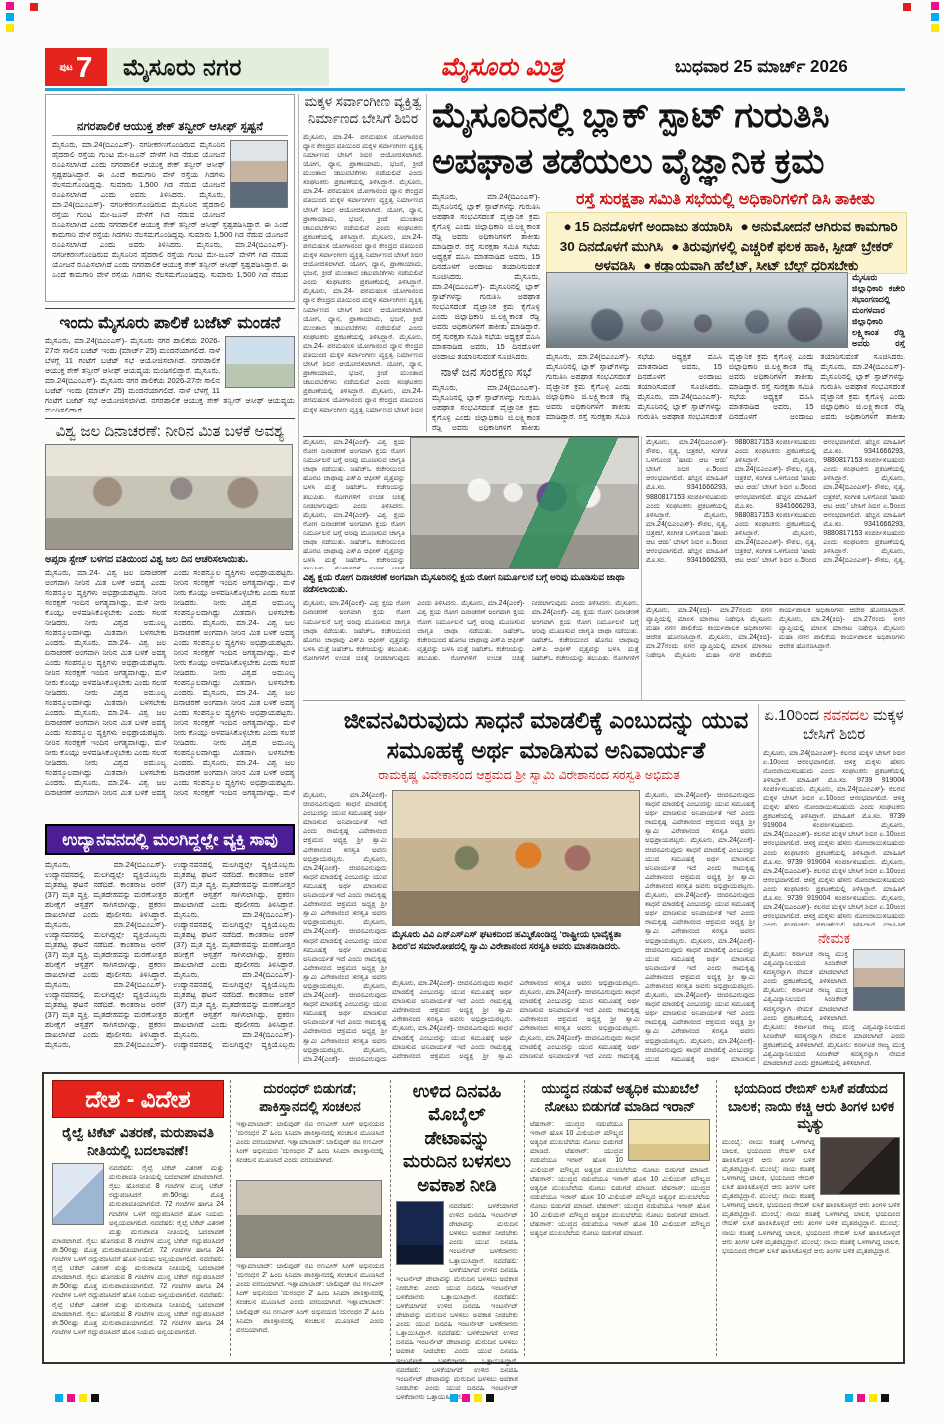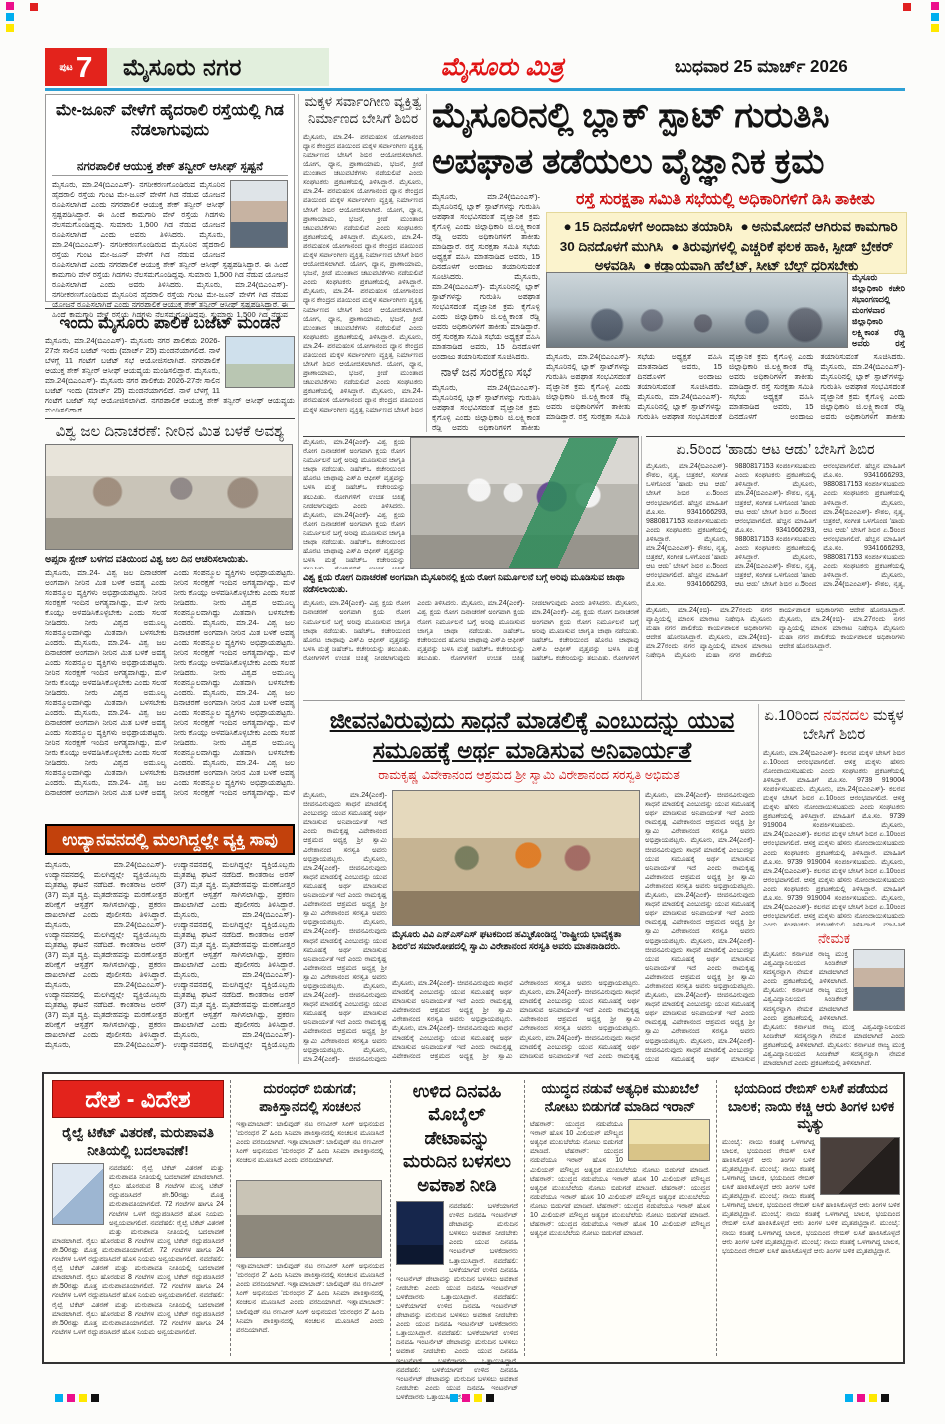--- a/index.html
+++ b/index.html
@@ -33,21 +33,21 @@
   .body-sm{font-size:7.6px;line-height:1.32;text-align:justify;color:#222;overflow:hidden;}
   .body-xs{font-size:7px;line-height:1.3;text-align:justify;color:#222;overflow:hidden;}
   .cols-2{column-count:2;column-gap:7px;}
   .cols-3{column-count:3;column-gap:7px;}
   .cols-4{column-count:4;column-gap:7px;}
   .boxed{border:1px solid #9a9a9a;padding:5px 6px;box-sizing:border-box;background:#fff;}
   .rule-top{border-top:1.5px solid #444;}
   .vdiv{width:1px;background:#b5b5b5;}
   .hdiv{height:1px;background:#9a9a9a;}
   .caption{font-size:9.5px;font-weight:bold;line-height:1.3;}
-  .blackbar{background:#c2410c;color:#fff;font-weight:bold;font-size:16.5px;text-align:center;
+  .blackbar{background:#4c1d95;color:#fff;font-weight:bold;font-size:16.5px;text-align:center;
             padding:4px 2px;border:2px solid #000;}
   .yellowbox{background:#fbf3cd;border:1px solid #e4d89a;padding:4px 8px;font-weight:bold;
              font-size:13.5px;line-height:1.45;text-align:center;}
   .bullet-dot{margin:0 3px 0 8px;}
   
   .ph{border:1px solid #777;box-sizing:border-box;}
   .ph-meeting{background:
      radial-gradient(circle at 20% 70%, rgba(40,50,70,.55) 0 6%, transparent 7%),
      radial-gradient(circle at 35% 64%, rgba(60,60,80,.5) 0 5%, transparent 6%),
      radial-gradient(circle at 52% 68%, rgba(50,45,60,.5) 0 5%, transparent 6%),
@@ -111,21 +111,20 @@
       <span class="puta">ಪುಟ</span>
       <span class="pnum">7</span>
     </div>
     <div class="section-bar" style="width:190px;">ಮೈಸೂರು ನಗರ</div>
     <div class="masthead" style="flex:1;text-align:center;">ಮೈಸೂರು ಮಿತ್ರ</div>
     <div class="dateline" style="width:230px;">ಬುಧವಾರ 25 ಮಾರ್ಚ್ 2026</div>
   </div>
   <div class="abs rule-blue" style="left:45px;top:88px;width:860px;"></div>
 
   <div class="abs boxed" style="left:45px;top:94px;width:250px;height:208px;">
-    <div class="h-md center">ಮೇ-ಜೂನ್ ವೇಳೆಗೆ ಹೈದರಾಲಿ ರಸ್ತೆಯಲ್ಲಿ ಗಿಡ ನೆಡಲಾಗುವುದು</div>
     <div class="subhead" style="margin-top:20px;">ನಗರಪಾಲಿಕೆ ಆಯುಕ್ತ ಶೇಕ್ ತನ್ವೀರ್ ಆಸೀಫ್ ಸ್ಪಷ್ಟನೆ</div>
     <div class="body-sm" style="margin-top:4px;height:138px;">
       <div class="ph ph-portrait fl-r" style="width:58px;height:68px;"></div>
       <span>ಮೈಸೂರು, ಮಾ.24(ಬಿಎಂಎಸ್)- ನಗರೀಕರಣಗೊಂಡಿರುವ ಮೈಸೂರಿನ ಹೈದರಾಲಿ ರಸ್ತೆಯ ಗುಂಟ ಮೇ-ಜೂನ್ ವೇಳೆಗೆ ಗಿಡ ನೆಡುವ ಯೋಜನೆ ರೂಪಿಸಲಾಗಿದೆ ಎಂದು ನಗರಪಾಲಿಕೆ ಆಯುಕ್ತ ಶೇಕ್ ತನ್ವೀರ್ ಆಸೀಫ್ ಸ್ಪಷ್ಟಪಡಿಸಿದ್ದಾರೆ. ಈ ಹಿಂದೆ ಕಾಮಗಾರಿ ವೇಳೆ ರಸ್ತೆಯ ಗಿಡಗಳು ನೆಲಸಮಗೊಂಡಿದ್ದವು. ಸುಮಾರು 1,500 ಗಿಡ ನೆಡುವ ಯೋಜನೆ ರೂಪಿಸಲಾಗಿದೆ ಎಂದು ಅವರು ತಿಳಿಸಿದರು. ಮೈಸೂರು, ಮಾ.24(ಬಿಎಂಎಸ್)- ನಗರೀಕರಣಗೊಂಡಿರುವ ಮೈಸೂರಿನ ಹೈದರಾಲಿ ರಸ್ತೆಯ ಗುಂಟ ಮೇ-ಜೂನ್ ವೇಳೆಗೆ ಗಿಡ ನೆಡುವ ಯೋಜನೆ ರೂಪಿಸಲಾಗಿದೆ ಎಂದು ನಗರಪಾಲಿಕೆ ಆಯುಕ್ತ ಶೇಕ್ ತನ್ವೀರ್ ಆಸೀಫ್ ಸ್ಪಷ್ಟಪಡಿಸಿದ್ದಾರೆ. ಈ ಹಿಂದೆ ಕಾಮಗಾರಿ ವೇಳೆ ರಸ್ತೆಯ ಗಿಡಗಳು ನೆಲಸಮಗೊಂಡಿದ್ದವು. ಸುಮಾರು 1,500 ಗಿಡ ನೆಡುವ ಯೋಜನೆ ರೂಪಿಸಲಾಗಿದೆ ಎಂದು ಅವರು ತಿಳಿಸಿದರು. ಮೈಸೂರು, ಮಾ.24(ಬಿಎಂಎಸ್)- ನಗರೀಕರಣಗೊಂಡಿರುವ ಮೈಸೂರಿನ ಹೈದರಾಲಿ ರಸ್ತೆಯ ಗುಂಟ ಮೇ-ಜೂನ್ ವೇಳೆಗೆ ಗಿಡ ನೆಡುವ ಯೋಜನೆ ರೂಪಿಸಲಾಗಿದೆ ಎಂದು ನಗರಪಾಲಿಕೆ ಆಯುಕ್ತ ಶೇಕ್ ತನ್ವೀರ್ ಆಸೀಫ್ ಸ್ಪಷ್ಟಪಡಿಸಿದ್ದಾರೆ. ಈ ಹಿಂದೆ ಕಾಮಗಾರಿ ವೇಳೆ ರಸ್ತೆಯ ಗಿಡಗಳು ನೆಲಸಮಗೊಂಡಿದ್ದವು. ಸುಮಾರು 1,500 ಗಿಡ ನೆಡುವ ಯೋಜನೆ ರೂಪಿಸಲಾಗಿದೆ ಎಂದು ಅವರು ತಿಳಿಸಿದರು.</span>
     </div>
   </div>
 
   <div class="abs rule-top" style="left:45px;top:308px;width:250px;height:108px;">
     <div class="h-md center" style="font-size:16.5px;padding:3px 0;">ಇಂದು ಮೈಸೂರು ಪಾಲಿಕೆ ಬಜೆಟ್ ಮಂಡನೆ</div>
     <div class="body-sm" style="height:76px;">
@@ -177,30 +176,29 @@
     <div style="position:relative;height:132px;">
       <div class="abs body-xs" style="left:0;top:0;width:102px;height:132px;">ಮೈಸೂರು, ಮಾ.24(ಎಂಕೆ)- ವಿಶ್ವ ಕ್ಷಯ ರೋಗ ದಿನಾಚರಣೆ ಅಂಗವಾಗಿ ಕ್ಷಯ ರೋಗ ನಿರ್ಮೂಲನೆ ಬಗ್ಗೆ ಅರಿವು ಮೂಡಿಸುವ ಜಾಗೃತಿ ಜಾಥಾ ನಡೆಯಿತು. ಡಿಹೆಚ್‌ಒ ಕಚೇರಿಯಿಂದ ಹೊರಟ ಜಾಥಾವು ಎಸ್‌ಪಿ ಆಫೀಸ್ ವೃತ್ತವನ್ನು ಬಳಸಿ ಮತ್ತೆ ಡಿಹೆಚ್‌ಒ ಕಚೇರಿಯನ್ನು ತಲುಪಿತು. ರೋಗಿಗಳಿಗೆ ಉಚಿತ ಚಿಕಿತ್ಸೆ ನೀಡಲಾಗುವುದು ಎಂದು ತಿಳಿಸಿದರು. ಮೈಸೂರು, ಮಾ.24(ಎಂಕೆ)- ವಿಶ್ವ ಕ್ಷಯ ರೋಗ ದಿನಾಚರಣೆ ಅಂಗವಾಗಿ ಕ್ಷಯ ರೋಗ ನಿರ್ಮೂಲನೆ ಬಗ್ಗೆ ಅರಿವು ಮೂಡಿಸುವ ಜಾಗೃತಿ ಜಾಥಾ ನಡೆಯಿತು. ಡಿಹೆಚ್‌ಒ ಕಚೇರಿಯಿಂದ ಹೊರಟ ಜಾಥಾವು ಎಸ್‌ಪಿ ಆಫೀಸ್ ವೃತ್ತವನ್ನು ಬಳಸಿ ಮತ್ತೆ ಡಿಹೆಚ್‌ಒ ಕಚೇರಿಯನ್ನು ತಲುಪಿತು. ರೋಗಿಗಳಿಗೆ ಉಚಿತ ಚಿಕಿತ್ಸೆ ನೀಡಲಾಗುವುದು ಎಂದು ತಿಳಿಸಿದರು. ಮೈಸೂರು, ಮಾ.24(ಎಂಕೆ)- ವಿಶ್ವ ಕ್ಷಯ ರೋಗ ದಿನಾಚರಣೆ ಅಂಗವಾಗಿ ಕ್ಷಯ ರೋಗ ನಿರ್ಮೂಲನೆ ಬಗ್ಗೆ ಅರಿವು ಮೂಡಿಸುವ ಜಾಗೃತಿ ಜಾಥಾ ನಡೆಯಿತು. ಡಿಹೆಚ್‌ಒ ಕಚೇರಿಯಿಂದ ಹೊರಟ ಜಾಥಾವು ಎಸ್‌ಪಿ ಆಫೀಸ್ ವೃತ್ತವನ್ನು ಬಳಸಿ ಮತ್ತೆ ಡಿಹೆಚ್‌ಒ ಕಚೇರಿಯನ್ನು ತಲುಪಿತು. ರೋಗಿಗಳಿಗೆ ಉಚಿತ ಚಿಕಿತ್ಸೆ ನೀಡಲಾಗುವುದು ಎಂದು ತಿಳಿಸಿದರು.</div>
       <div class="abs ph ph-jatha" style="left:107px;top:0;width:229px;height:132px;"></div>
     </div>
     <div class="caption" style="margin:3px 0;font-size:9px;">ವಿಶ್ವ ಕ್ಷಯ ರೋಗ ದಿನಾಚರಣೆ ಅಂಗವಾಗಿ ಮೈಸೂರಿನಲ್ಲಿ ಕ್ಷಯ ರೋಗ ನಿರ್ಮೂಲನೆ ಬಗ್ಗೆ ಅರಿವು ಮೂಡಿಸುವ ಜಾಥಾ ನಡೆಸಲಾಯಿತು.</div>
     <div class="body-xs cols-3" style="height:66px;">ಮೈಸೂರು, ಮಾ.24(ಎಂಕೆ)- ವಿಶ್ವ ಕ್ಷಯ ರೋಗ ದಿನಾಚರಣೆ ಅಂಗವಾಗಿ ಕ್ಷಯ ರೋಗ ನಿರ್ಮೂಲನೆ ಬಗ್ಗೆ ಅರಿವು ಮೂಡಿಸುವ ಜಾಗೃತಿ ಜಾಥಾ ನಡೆಯಿತು. ಡಿಹೆಚ್‌ಒ ಕಚೇರಿಯಿಂದ ಹೊರಟ ಜಾಥಾವು ಎಸ್‌ಪಿ ಆಫೀಸ್ ವೃತ್ತವನ್ನು ಬಳಸಿ ಮತ್ತೆ ಡಿಹೆಚ್‌ಒ ಕಚೇರಿಯನ್ನು ತಲುಪಿತು. ರೋಗಿಗಳಿಗೆ ಉಚಿತ ಚಿಕಿತ್ಸೆ ನೀಡಲಾಗುವುದು ಎಂದು ತಿಳಿಸಿದರು. ಮೈಸೂರು, ಮಾ.24(ಎಂಕೆ)- ವಿಶ್ವ ಕ್ಷಯ ರೋಗ ದಿನಾಚರಣೆ ಅಂಗವಾಗಿ ಕ್ಷಯ ರೋಗ ನಿರ್ಮೂಲನೆ ಬಗ್ಗೆ ಅರಿವು ಮೂಡಿಸುವ ಜಾಗೃತಿ ಜಾಥಾ ನಡೆಯಿತು. ಡಿಹೆಚ್‌ಒ ಕಚೇರಿಯಿಂದ ಹೊರಟ ಜಾಥಾವು ಎಸ್‌ಪಿ ಆಫೀಸ್ ವೃತ್ತವನ್ನು ಬಳಸಿ ಮತ್ತೆ ಡಿಹೆಚ್‌ಒ ಕಚೇರಿಯನ್ನು ತಲುಪಿತು. ರೋಗಿಗಳಿಗೆ ಉಚಿತ ಚಿಕಿತ್ಸೆ ನೀಡಲಾಗುವುದು ಎಂದು ತಿಳಿಸಿದರು. ಮೈಸೂರು, ಮಾ.24(ಎಂಕೆ)- ವಿಶ್ವ ಕ್ಷಯ ರೋಗ ದಿನಾಚರಣೆ ಅಂಗವಾಗಿ ಕ್ಷಯ ರೋಗ ನಿರ್ಮೂಲನೆ ಬಗ್ಗೆ ಅರಿವು ಮೂಡಿಸುವ ಜಾಗೃತಿ ಜಾಥಾ ನಡೆಯಿತು. ಡಿಹೆಚ್‌ಒ ಕಚೇರಿಯಿಂದ ಹೊರಟ ಜಾಥಾವು ಎಸ್‌ಪಿ ಆಫೀಸ್ ವೃತ್ತವನ್ನು ಬಳಸಿ ಮತ್ತೆ ಡಿಹೆಚ್‌ಒ ಕಚೇರಿಯನ್ನು ತಲುಪಿತು. ರೋಗಿಗಳಿಗೆ ಉಚಿತ ಚಿಕಿತ್ಸೆ ನೀಡಲಾಗುವುದು ಎಂದು ತಿಳಿಸಿದರು. ಮೈಸೂರು, ಮಾ.24(ಎಂಕೆ)- ವಿಶ್ವ ಕ್ಷಯ ರೋಗ ದಿನಾಚರಣೆ ಅಂಗವಾಗಿ ಕ್ಷಯ ರೋಗ ನಿರ್ಮೂಲನೆ ಬಗ್ಗೆ ಅರಿವು ಮೂಡಿಸುವ ಜಾಗೃತಿ ಜಾಥಾ ನಡೆಯಿತು. ಡಿಹೆಚ್‌ಒ ಕಚೇರಿಯಿಂದ ಹೊರಟ ಜಾಥಾವು ಎಸ್‌ಪಿ ಆಫೀಸ್ ವೃತ್ತವನ್ನು ಬಳಸಿ ಮತ್ತೆ ಡಿಹೆಚ್‌ಒ ಕಚೇರಿಯನ್ನು ತಲುಪಿತು. ರೋಗಿಗಳಿಗೆ ಉಚಿತ ಚಿಕಿತ್ಸೆ ನೀಡಲಾಗುವುದು ಎಂದು ತಿಳಿಸಿದರು.</div>
   </div>
   <div class="abs vdiv" style="left:641px;top:436px;height:264px;"></div>
 
   <div class="abs rule-top" style="left:646px;top:436px;width:259px;height:166px;">
-    <div class="h-sm center" style="font-size:14.5px;padding:3px 0;">ಏ.5ರಿಂದ ‘ಹಾಡು ಆಟ ಆಡು’ ಬೇಸಿಗೆ ಶಿಬಿರ</div>
     <div class="body-xs cols-3" style="height:132px;">ಮೈಸೂರು, ಮಾ.24(ಬಿಎಂಎಸ್)- ಕೌಶಲ, ನೃತ್ಯ, ಚಿತ್ರಕಲೆ, ಸಂಗೀತ ಒಳಗೊಂಡ ‘ಹಾಡು ಆಟ ಆಡು’ ಬೇಸಿಗೆ ಶಿಬಿರ ಏ.5ರಿಂದ ಆರಂಭವಾಗಲಿದೆ. ಹೆಚ್ಚಿನ ಮಾಹಿತಿಗೆ ಮೊ.ಸಂ. 9341666293, 9880817153 ಸಂಪರ್ಕಿಸಬಹುದು ಎಂದು ಸಂಘಟಕರು ಪ್ರಕಟಣೆಯಲ್ಲಿ ತಿಳಿಸಿದ್ದಾರೆ. ಮೈಸೂರು, ಮಾ.24(ಬಿಎಂಎಸ್)- ಕೌಶಲ, ನೃತ್ಯ, ಚಿತ್ರಕಲೆ, ಸಂಗೀತ ಒಳಗೊಂಡ ‘ಹಾಡು ಆಟ ಆಡು’ ಬೇಸಿಗೆ ಶಿಬಿರ ಏ.5ರಿಂದ ಆರಂಭವಾಗಲಿದೆ. ಹೆಚ್ಚಿನ ಮಾಹಿತಿಗೆ ಮೊ.ಸಂ. 9341666293, 9880817153 ಸಂಪರ್ಕಿಸಬಹುದು ಎಂದು ಸಂಘಟಕರು ಪ್ರಕಟಣೆಯಲ್ಲಿ ತಿಳಿಸಿದ್ದಾರೆ. ಮೈಸೂರು, ಮಾ.24(ಬಿಎಂಎಸ್)- ಕೌಶಲ, ನೃತ್ಯ, ಚಿತ್ರಕಲೆ, ಸಂಗೀತ ಒಳಗೊಂಡ ‘ಹಾಡು ಆಟ ಆಡು’ ಬೇಸಿಗೆ ಶಿಬಿರ ಏ.5ರಿಂದ ಆರಂಭವಾಗಲಿದೆ. ಹೆಚ್ಚಿನ ಮಾಹಿತಿಗೆ ಮೊ.ಸಂ. 9341666293, 9880817153 ಸಂಪರ್ಕಿಸಬಹುದು ಎಂದು ಸಂಘಟಕರು ಪ್ರಕಟಣೆಯಲ್ಲಿ ತಿಳಿಸಿದ್ದಾರೆ. ಮೈಸೂರು, ಮಾ.24(ಬಿಎಂಎಸ್)- ಕೌಶಲ, ನೃತ್ಯ, ಚಿತ್ರಕಲೆ, ಸಂಗೀತ ಒಳಗೊಂಡ ‘ಹಾಡು ಆಟ ಆಡು’ ಬೇಸಿಗೆ ಶಿಬಿರ ಏ.5ರಿಂದ ಆರಂಭವಾಗಲಿದೆ. ಹೆಚ್ಚಿನ ಮಾಹಿತಿಗೆ ಮೊ.ಸಂ. 9341666293, 9880817153 ಸಂಪರ್ಕಿಸಬಹುದು ಎಂದು ಸಂಘಟಕರು ಪ್ರಕಟಣೆಯಲ್ಲಿ ತಿಳಿಸಿದ್ದಾರೆ. ಮೈಸೂರು, ಮಾ.24(ಬಿಎಂಎಸ್)- ಕೌಶಲ, ನೃತ್ಯ, ಚಿತ್ರಕಲೆ, ಸಂಗೀತ ಒಳಗೊಂಡ ‘ಹಾಡು ಆಟ ಆಡು’ ಬೇಸಿಗೆ ಶಿಬಿರ ಏ.5ರಿಂದ ಆರಂಭವಾಗಲಿದೆ. ಹೆಚ್ಚಿನ ಮಾಹಿತಿಗೆ ಮೊ.ಸಂ. 9341666293, 9880817153 ಸಂಪರ್ಕಿಸಬಹುದು ಎಂದು ಸಂಘಟಕರು ಪ್ರಕಟಣೆಯಲ್ಲಿ ತಿಳಿಸಿದ್ದಾರೆ. ಮೈಸೂರು, ಮಾ.24(ಬಿಎಂಎಸ್)- ಕೌಶಲ, ನೃತ್ಯ, ಚಿತ್ರಕಲೆ, ಸಂಗೀತ ಒಳಗೊಂಡ ‘ಹಾಡು ಆಟ ಆಡು’ ಬೇಸಿಗೆ ಶಿಬಿರ ಏ.5ರಿಂದ ಆರಂಭವಾಗಲಿದೆ. ಹೆಚ್ಚಿನ ಮಾಹಿತಿಗೆ ಮೊ.ಸಂ. 9341666293, 9880817153 ಸಂಪರ್ಕಿಸಬಹುದು ಎಂದು ಸಂಘಟಕರು ಪ್ರಕಟಣೆಯಲ್ಲಿ ತಿಳಿಸಿದ್ದಾರೆ.</div>
   </div>
 
   <div class="abs rule-top" style="left:646px;top:604px;width:259px;height:96px;">
     <div class="body-xs cols-2" style="height:62px;">ಮೈಸೂರು, ಮಾ.24(ಕಿಬಿ)- ಮಾ.27ರಂದು ನಗರ ವ್ಯಾಪ್ತಿಯಲ್ಲಿ ಮಾಂಸ ಮಾರಾಟ ನಿಷೇಧಿಸಿ ಮೈಸೂರು ಮಹಾ ನಗರ ಪಾಲಿಕೆಯ ಕಾರ್ಯಪಾಲಕ ಅಧಿಕಾರಿಗಳು ಆದೇಶ ಹೊರಡಿಸಿದ್ದಾರೆ. ಮೈಸೂರು, ಮಾ.24(ಕಿಬಿ)- ಮಾ.27ರಂದು ನಗರ ವ್ಯಾಪ್ತಿಯಲ್ಲಿ ಮಾಂಸ ಮಾರಾಟ ನಿಷೇಧಿಸಿ ಮೈಸೂರು ಮಹಾ ನಗರ ಪಾಲಿಕೆಯ ಕಾರ್ಯಪಾಲಕ ಅಧಿಕಾರಿಗಳು ಆದೇಶ ಹೊರಡಿಸಿದ್ದಾರೆ. ಮೈಸೂರು, ಮಾ.24(ಕಿಬಿ)- ಮಾ.27ರಂದು ನಗರ ವ್ಯಾಪ್ತಿಯಲ್ಲಿ ಮಾಂಸ ಮಾರಾಟ ನಿಷೇಧಿಸಿ ಮೈಸೂರು ಮಹಾ ನಗರ ಪಾಲಿಕೆಯ ಕಾರ್ಯಪಾಲಕ ಅಧಿಕಾರಿಗಳು ಆದೇಶ ಹೊರಡಿಸಿದ್ದಾರೆ.</div>
   </div>
 
   <div class="abs hdiv" style="left:303px;top:700px;width:602px;"></div>
-  <div class="abs h-lg" style="left:306px;top:706px;width:452px;height:60px;text-decoration:underline;">ಜೀವನವಿರುವುದು ಸಾಧನೆ ಮಾಡಲಿಕ್ಕೆ ಎಂಬುದನ್ನು ಯುವ ಸಮೂಹಕ್ಕೆ ಅರ್ಥ ಮಾಡಿಸುವ ಅನಿವಾರ್ಯತೆ</div>
+  <div class="abs h-lg" style="left:320px;top:706px;width:452px;height:60px;">ಜೀವನವಿರುವುದು ಸಾಧನೆ ಮಾಡಲಿಕ್ಕೆ ಎಂಬುದನ್ನು ಯುವ ಸಮೂಹಕ್ಕೆ ಅರ್ಥ ಮಾಡಿಸುವ ಅನಿವಾರ್ಯತೆ</div>
   <div class="abs red h-sm center" style="left:303px;top:768px;width:452px;font-size:12.5px;">ರಾಮಕೃಷ್ಣ ವಿವೇಕಾನಂದ ಆಶ್ರಮದ ಶ್ರೀ ಸ್ವಾಮಿ ವಿರೇಶಾನಂದ ಸರಸ್ವತಿ ಅಭಿಮತ</div>
 
   <div class="abs body-xs" style="left:303px;top:790px;width:84px;height:273px;">ಮೈಸೂರು, ಮಾ.24(ಎಂಕೆ)- ಜೀವನವಿರುವುದು ಸಾಧನೆ ಮಾಡಲಿಕ್ಕೆ ಎಂಬುದನ್ನು ಯುವ ಸಮೂಹಕ್ಕೆ ಅರ್ಥ ಮಾಡಿಸುವ ಅನಿವಾರ್ಯತೆ ಇದೆ ಎಂದು ರಾಮಕೃಷ್ಣ ವಿವೇಕಾನಂದ ಆಶ್ರಮದ ಅಧ್ಯಕ್ಷ ಶ್ರೀ ಸ್ವಾಮಿ ವಿರೇಶಾನಂದ ಸರಸ್ವತಿ ಅವರು ಅಭಿಪ್ರಾಯಪಟ್ಟರು. ಮೈಸೂರು, ಮಾ.24(ಎಂಕೆ)- ಜೀವನವಿರುವುದು ಸಾಧನೆ ಮಾಡಲಿಕ್ಕೆ ಎಂಬುದನ್ನು ಯುವ ಸಮೂಹಕ್ಕೆ ಅರ್ಥ ಮಾಡಿಸುವ ಅನಿವಾರ್ಯತೆ ಇದೆ ಎಂದು ರಾಮಕೃಷ್ಣ ವಿವೇಕಾನಂದ ಆಶ್ರಮದ ಅಧ್ಯಕ್ಷ ಶ್ರೀ ಸ್ವಾಮಿ ವಿರೇಶಾನಂದ ಸರಸ್ವತಿ ಅವರು ಅಭಿಪ್ರಾಯಪಟ್ಟರು. ಮೈಸೂರು, ಮಾ.24(ಎಂಕೆ)- ಜೀವನವಿರುವುದು ಸಾಧನೆ ಮಾಡಲಿಕ್ಕೆ ಎಂಬುದನ್ನು ಯುವ ಸಮೂಹಕ್ಕೆ ಅರ್ಥ ಮಾಡಿಸುವ ಅನಿವಾರ್ಯತೆ ಇದೆ ಎಂದು ರಾಮಕೃಷ್ಣ ವಿವೇಕಾನಂದ ಆಶ್ರಮದ ಅಧ್ಯಕ್ಷ ಶ್ರೀ ಸ್ವಾಮಿ ವಿರೇಶಾನಂದ ಸರಸ್ವತಿ ಅವರು ಅಭಿಪ್ರಾಯಪಟ್ಟರು. ಮೈಸೂರು, ಮಾ.24(ಎಂಕೆ)- ಜೀವನವಿರುವುದು ಸಾಧನೆ ಮಾಡಲಿಕ್ಕೆ ಎಂಬುದನ್ನು ಯುವ ಸಮೂಹಕ್ಕೆ ಅರ್ಥ ಮಾಡಿಸುವ ಅನಿವಾರ್ಯತೆ ಇದೆ ಎಂದು ರಾಮಕೃಷ್ಣ ವಿವೇಕಾನಂದ ಆಶ್ರಮದ ಅಧ್ಯಕ್ಷ ಶ್ರೀ ಸ್ವಾಮಿ ವಿರೇಶಾನಂದ ಸರಸ್ವತಿ ಅವರು ಅಭಿಪ್ರಾಯಪಟ್ಟರು. ಮೈಸೂರು, ಮಾ.24(ಎಂಕೆ)- ಜೀವನವಿರುವುದು ಸಾಧನೆ ಮಾಡಲಿಕ್ಕೆ ಎಂಬುದನ್ನು ಯುವ ಸಮೂಹಕ್ಕೆ ಅರ್ಥ ಮಾಡಿಸುವ ಅನಿವಾರ್ಯತೆ ಇದೆ ಎಂದು ರಾಮಕೃಷ್ಣ ವಿವೇಕಾನಂದ ಆಶ್ರಮದ ಅಧ್ಯಕ್ಷ ಶ್ರೀ ಸ್ವಾಮಿ ವಿರೇಶಾನಂದ ಸರಸ್ವತಿ ಅವರು ಅಭಿಪ್ರಾಯಪಟ್ಟರು. ಮೈಸೂರು, ಮಾ.24(ಎಂಕೆ)- ಜೀವನವಿರುವುದು ಸಾಧನೆ ಮಾಡಲಿಕ್ಕೆ ಎಂಬುದನ್ನು ಯುವ ಸಮೂಹಕ್ಕೆ ಅರ್ಥ ಮಾಡಿಸುವ ಅನಿವಾರ್ಯತೆ ಇದೆ ಎಂದು ರಾಮಕೃಷ್ಣ ವಿವೇಕಾನಂದ ಆಶ್ರಮದ ಅಧ್ಯಕ್ಷ ಶ್ರೀ ಸ್ವಾಮಿ ವಿರೇಶಾನಂದ ಸರಸ್ವತಿ ಅವರು ಅಭಿಪ್ರಾಯಪಟ್ಟರು. ಮೈಸೂರು, ಮಾ.24(ಎಂಕೆ)- ಜೀವನವಿರುವುದು ಸಾಧನೆ ಮಾಡಲಿಕ್ಕೆ ಎಂಬುದನ್ನು ಯುವ ಸಮೂಹಕ್ಕೆ ಅರ್ಥ ಮಾಡಿಸುವ ಅನಿವಾರ್ಯತೆ ಇದೆ ಎಂದು ರಾಮಕೃಷ್ಣ ವಿವೇಕಾನಂದ ಆಶ್ರಮದ ಅಧ್ಯಕ್ಷ ಶ್ರೀ ಸ್ವಾಮಿ ವಿರೇಶಾನಂದ ಸರಸ್ವತಿ ಅವರು ಅಭಿಪ್ರಾಯಪಟ್ಟರು.</div>
   <div class="abs ph ph-stage" style="left:392px;top:790px;width:248px;height:136px;"></div>
   <div class="abs caption" style="left:392px;top:929px;width:248px;height:44px;font-size:9px;">ಮೈಸೂರು ವಿವಿ ಎನ್‌ಎಸ್‌ಎಸ್ ಘಟಕದಿಂದ ಹಮ್ಮಿಕೊಂಡಿದ್ದ ‘ರಾಷ್ಟ್ರೀಯ ಭಾವೈಕ್ಯತಾ ಶಿಬಿರ’ದ ಸಮಾರೋಪದಲ್ಲಿ ಸ್ವಾಮಿ ವಿರೇಶಾನಂದ ಸರಸ್ವತಿ ಅವರು ಮಾತನಾಡಿದರು.</div>
   <div class="abs body-xs cols-2" style="left:392px;top:978px;width:248px;height:85px;">ಮೈಸೂರು, ಮಾ.24(ಎಂಕೆ)- ಜೀವನವಿರುವುದು ಸಾಧನೆ ಮಾಡಲಿಕ್ಕೆ ಎಂಬುದನ್ನು ಯುವ ಸಮೂಹಕ್ಕೆ ಅರ್ಥ ಮಾಡಿಸುವ ಅನಿವಾರ್ಯತೆ ಇದೆ ಎಂದು ರಾಮಕೃಷ್ಣ ವಿವೇಕಾನಂದ ಆಶ್ರಮದ ಅಧ್ಯಕ್ಷ ಶ್ರೀ ಸ್ವಾಮಿ ವಿರೇಶಾನಂದ ಸರಸ್ವತಿ ಅವರು ಅಭಿಪ್ರಾಯಪಟ್ಟರು. ಮೈಸೂರು, ಮಾ.24(ಎಂಕೆ)- ಜೀವನವಿರುವುದು ಸಾಧನೆ ಮಾಡಲಿಕ್ಕೆ ಎಂಬುದನ್ನು ಯುವ ಸಮೂಹಕ್ಕೆ ಅರ್ಥ ಮಾಡಿಸುವ ಅನಿವಾರ್ಯತೆ ಇದೆ ಎಂದು ರಾಮಕೃಷ್ಣ ವಿವೇಕಾನಂದ ಆಶ್ರಮದ ಅಧ್ಯಕ್ಷ ಶ್ರೀ ಸ್ವಾಮಿ ವಿರೇಶಾನಂದ ಸರಸ್ವತಿ ಅವರು ಅಭಿಪ್ರಾಯಪಟ್ಟರು. ಮೈಸೂರು, ಮಾ.24(ಎಂಕೆ)- ಜೀವನವಿರುವುದು ಸಾಧನೆ ಮಾಡಲಿಕ್ಕೆ ಎಂಬುದನ್ನು ಯುವ ಸಮೂಹಕ್ಕೆ ಅರ್ಥ ಮಾಡಿಸುವ ಅನಿವಾರ್ಯತೆ ಇದೆ ಎಂದು ರಾಮಕೃಷ್ಣ ವಿವೇಕಾನಂದ ಆಶ್ರಮದ ಅಧ್ಯಕ್ಷ ಶ್ರೀ ಸ್ವಾಮಿ ವಿರೇಶಾನಂದ ಸರಸ್ವತಿ ಅವರು ಅಭಿಪ್ರಾಯಪಟ್ಟರು. ಮೈಸೂರು, ಮಾ.24(ಎಂಕೆ)- ಜೀವನವಿರುವುದು ಸಾಧನೆ ಮಾಡಲಿಕ್ಕೆ ಎಂಬುದನ್ನು ಯುವ ಸಮೂಹಕ್ಕೆ ಅರ್ಥ ಮಾಡಿಸುವ ಅನಿವಾರ್ಯತೆ ಇದೆ ಎಂದು ರಾಮಕೃಷ್ಣ ವಿವೇಕಾನಂದ ಆಶ್ರಮದ ಅಧ್ಯಕ್ಷ ಶ್ರೀ ಸ್ವಾಮಿ ವಿರೇಶಾನಂದ ಸರಸ್ವತಿ ಅವರು ಅಭಿಪ್ರಾಯಪಟ್ಟರು. ಮೈಸೂರು, ಮಾ.24(ಎಂಕೆ)- ಜೀವನವಿರುವುದು ಸಾಧನೆ ಮಾಡಲಿಕ್ಕೆ ಎಂಬುದನ್ನು ಯುವ ಸಮೂಹಕ್ಕೆ ಅರ್ಥ ಮಾಡಿಸುವ ಅನಿವಾರ್ಯತೆ ಇದೆ ಎಂದು ರಾಮಕೃಷ್ಣ ವಿವೇಕಾನಂದ ಆಶ್ರಮದ ಅಧ್ಯಕ್ಷ ಶ್ರೀ ಸ್ವಾಮಿ ವಿರೇಶಾನಂದ ಸರಸ್ವತಿ ಅವರು ಅಭಿಪ್ರಾಯಪಟ್ಟರು.</div>
   <div class="abs body-xs" style="left:645px;top:790px;width:110px;height:273px;">ಮೈಸೂರು, ಮಾ.24(ಎಂಕೆ)- ಜೀವನವಿರುವುದು ಸಾಧನೆ ಮಾಡಲಿಕ್ಕೆ ಎಂಬುದನ್ನು ಯುವ ಸಮೂಹಕ್ಕೆ ಅರ್ಥ ಮಾಡಿಸುವ ಅನಿವಾರ್ಯತೆ ಇದೆ ಎಂದು ರಾಮಕೃಷ್ಣ ವಿವೇಕಾನಂದ ಆಶ್ರಮದ ಅಧ್ಯಕ್ಷ ಶ್ರೀ ಸ್ವಾಮಿ ವಿರೇಶಾನಂದ ಸರಸ್ವತಿ ಅವರು ಅಭಿಪ್ರಾಯಪಟ್ಟರು. ಮೈಸೂರು, ಮಾ.24(ಎಂಕೆ)- ಜೀವನವಿರುವುದು ಸಾಧನೆ ಮಾಡಲಿಕ್ಕೆ ಎಂಬುದನ್ನು ಯುವ ಸಮೂಹಕ್ಕೆ ಅರ್ಥ ಮಾಡಿಸುವ ಅನಿವಾರ್ಯತೆ ಇದೆ ಎಂದು ರಾಮಕೃಷ್ಣ ವಿವೇಕಾನಂದ ಆಶ್ರಮದ ಅಧ್ಯಕ್ಷ ಶ್ರೀ ಸ್ವಾಮಿ ವಿರೇಶಾನಂದ ಸರಸ್ವತಿ ಅವರು ಅಭಿಪ್ರಾಯಪಟ್ಟರು. ಮೈಸೂರು, ಮಾ.24(ಎಂಕೆ)- ಜೀವನವಿರುವುದು ಸಾಧನೆ ಮಾಡಲಿಕ್ಕೆ ಎಂಬುದನ್ನು ಯುವ ಸಮೂಹಕ್ಕೆ ಅರ್ಥ ಮಾಡಿಸುವ ಅನಿವಾರ್ಯತೆ ಇದೆ ಎಂದು ರಾಮಕೃಷ್ಣ ವಿವೇಕಾನಂದ ಆಶ್ರಮದ ಅಧ್ಯಕ್ಷ ಶ್ರೀ ಸ್ವಾಮಿ ವಿರೇಶಾನಂದ ಸರಸ್ವತಿ ಅವರು ಅಭಿಪ್ರಾಯಪಟ್ಟರು. ಮೈಸೂರು, ಮಾ.24(ಎಂಕೆ)- ಜೀವನವಿರುವುದು ಸಾಧನೆ ಮಾಡಲಿಕ್ಕೆ ಎಂಬುದನ್ನು ಯುವ ಸಮೂಹಕ್ಕೆ ಅರ್ಥ ಮಾಡಿಸುವ ಅನಿವಾರ್ಯತೆ ಇದೆ ಎಂದು ರಾಮಕೃಷ್ಣ ವಿವೇಕಾನಂದ ಆಶ್ರಮದ ಅಧ್ಯಕ್ಷ ಶ್ರೀ ಸ್ವಾಮಿ ವಿರೇಶಾನಂದ ಸರಸ್ವತಿ ಅವರು ಅಭಿಪ್ರಾಯಪಟ್ಟರು. ಮೈಸೂರು, ಮಾ.24(ಎಂಕೆ)- ಜೀವನವಿರುವುದು ಸಾಧನೆ ಮಾಡಲಿಕ್ಕೆ ಎಂಬುದನ್ನು ಯುವ ಸಮೂಹಕ್ಕೆ ಅರ್ಥ ಮಾಡಿಸುವ ಅನಿವಾರ್ಯತೆ ಇದೆ ಎಂದು ರಾಮಕೃಷ್ಣ ವಿವೇಕಾನಂದ ಆಶ್ರಮದ ಅಧ್ಯಕ್ಷ ಶ್ರೀ ಸ್ವಾಮಿ ವಿರೇಶಾನಂದ ಸರಸ್ವತಿ ಅವರು ಅಭಿಪ್ರಾಯಪಟ್ಟರು. ಮೈಸೂರು, ಮಾ.24(ಎಂಕೆ)- ಜೀವನವಿರುವುದು ಸಾಧನೆ ಮಾಡಲಿಕ್ಕೆ ಎಂಬುದನ್ನು ಯುವ ಸಮೂಹಕ್ಕೆ ಅರ್ಥ ಮಾಡಿಸುವ ಅನಿವಾರ್ಯತೆ ಇದೆ ಎಂದು ರಾಮಕೃಷ್ಣ ವಿವೇಕಾನಂದ ಆಶ್ರಮದ ಅಧ್ಯಕ್ಷ ಶ್ರೀ ಸ್ವಾಮಿ ವಿರೇಶಾನಂದ ಸರಸ್ವತಿ ಅವರು ಅಭಿಪ್ರಾಯಪಟ್ಟರು. ಮೈಸೂರು, ಮಾ.24(ಎಂಕೆ)- ಜೀವನವಿರುವುದು ಸಾಧನೆ ಮಾಡಲಿಕ್ಕೆ ಎಂಬುದನ್ನು ಯುವ ಸಮೂಹಕ್ಕೆ ಅರ್ಥ ಮಾಡಿಸುವ ಅನಿವಾರ್ಯತೆ ಇದೆ ಎಂದು ರಾಮಕೃಷ್ಣ ವಿವೇಕಾನಂದ ಆಶ್ರಮದ ಅಧ್ಯಕ್ಷ ಶ್ರೀ ಸ್ವಾಮಿ ವಿರೇಶಾನಂದ ಸರಸ್ವತಿ ಅವರು ಅಭಿಪ್ರಾಯಪಟ್ಟರು.</div>
 
   <div class="abs vdiv" style="left:758px;top:704px;height:360px;"></div>
 

